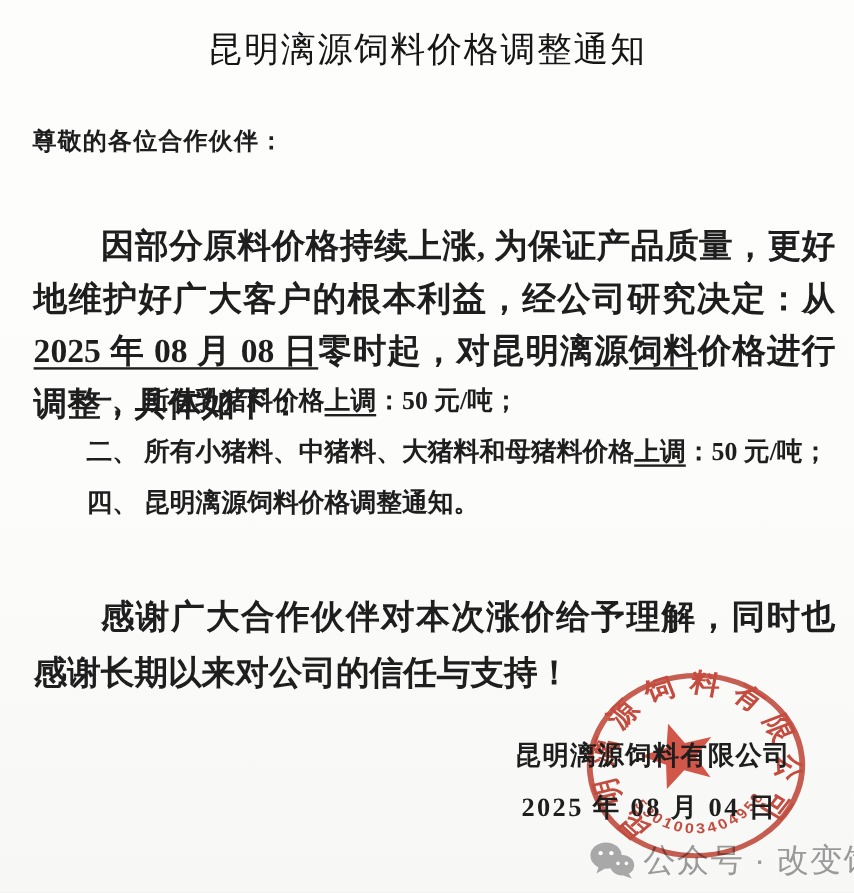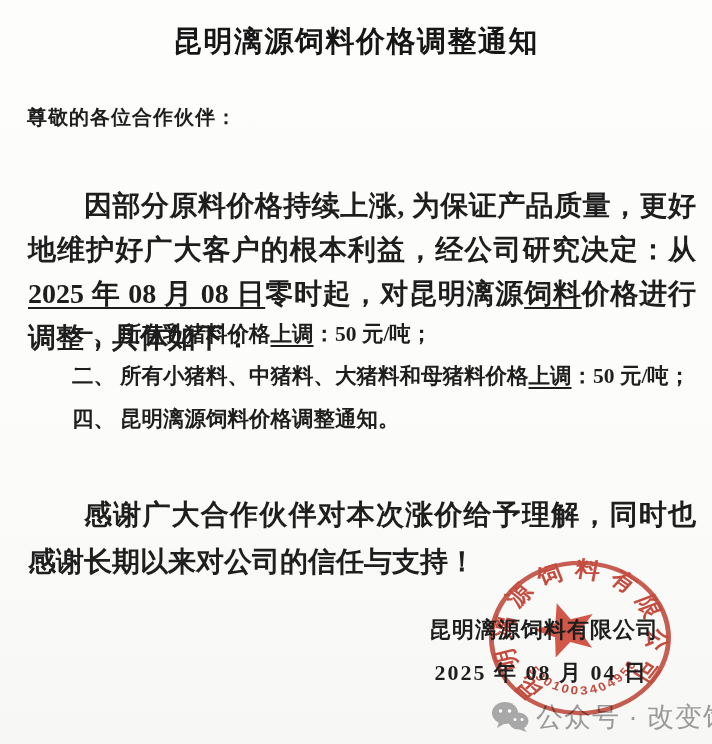--- a/index.html
+++ b/index.html
@@ -4,21 +4,21 @@
 <style>
   * { margin:0; padding:0; box-sizing:border-box; }
   body { background:#e8e8e8; font-family:"Liberation Serif","DejaVu Serif",serif; }
   .page {
     position:relative; width:712px; height:744px; overflow:hidden;
     background:linear-gradient(180deg,#fdfdfc 0%,#fcfcfa 55%,#f7f7f5 100%);
     color:#1e1e1e;
   }
   .title {
     position:absolute; top:22px; left:0; width:100%;
-    text-align:center; font-size:29px; font-weight:700; letter-spacing:1.5px;
+    text-align:center; font-size:29px; font-weight:400; letter-spacing:1.5px;
     color:#161616;
   }
   .greeting {
     position:absolute; top:104px; left:27px;
     font-size:20px; font-weight:700; letter-spacing:1px;
   }
   .body-text { font-size:28px; font-weight:600; line-height:44px; }
   .para1 {
     position:absolute; top:184px; left:28px; width:668px;
     text-indent:2em; text-align:justify;

